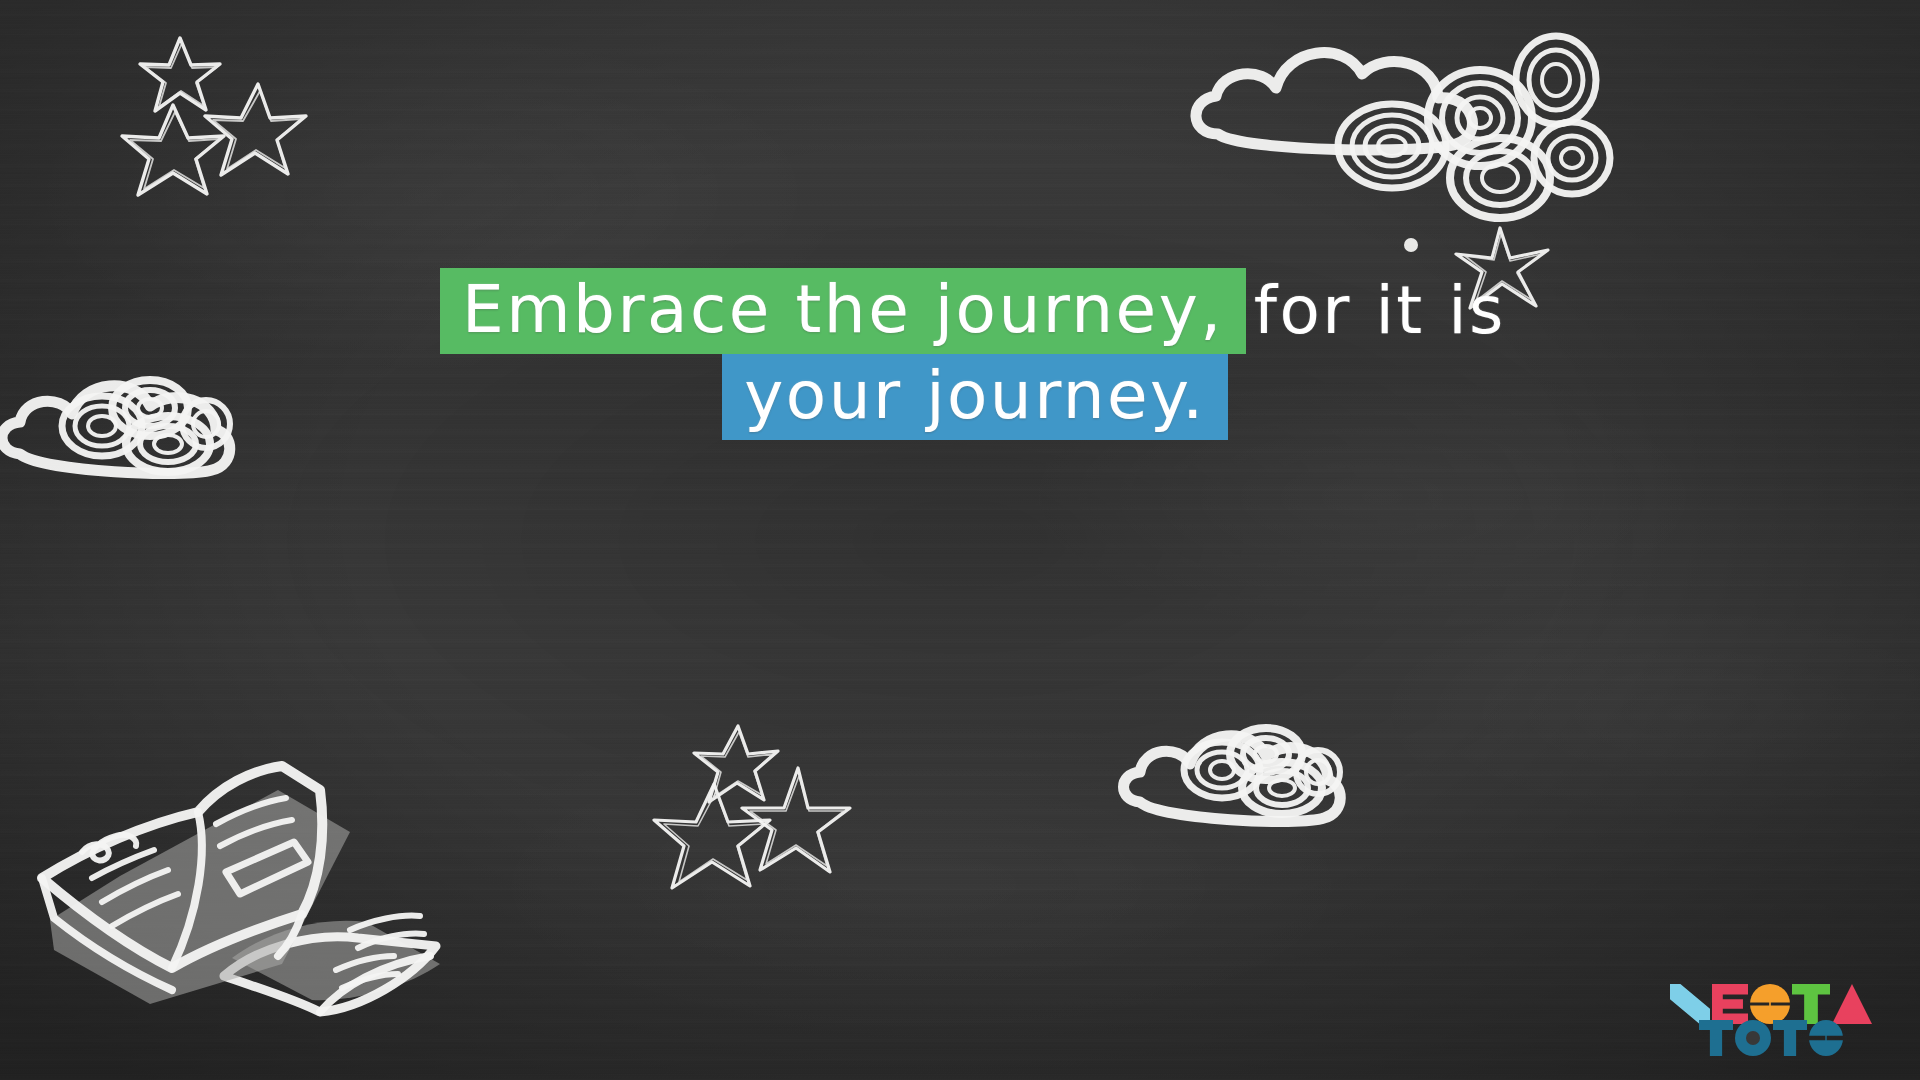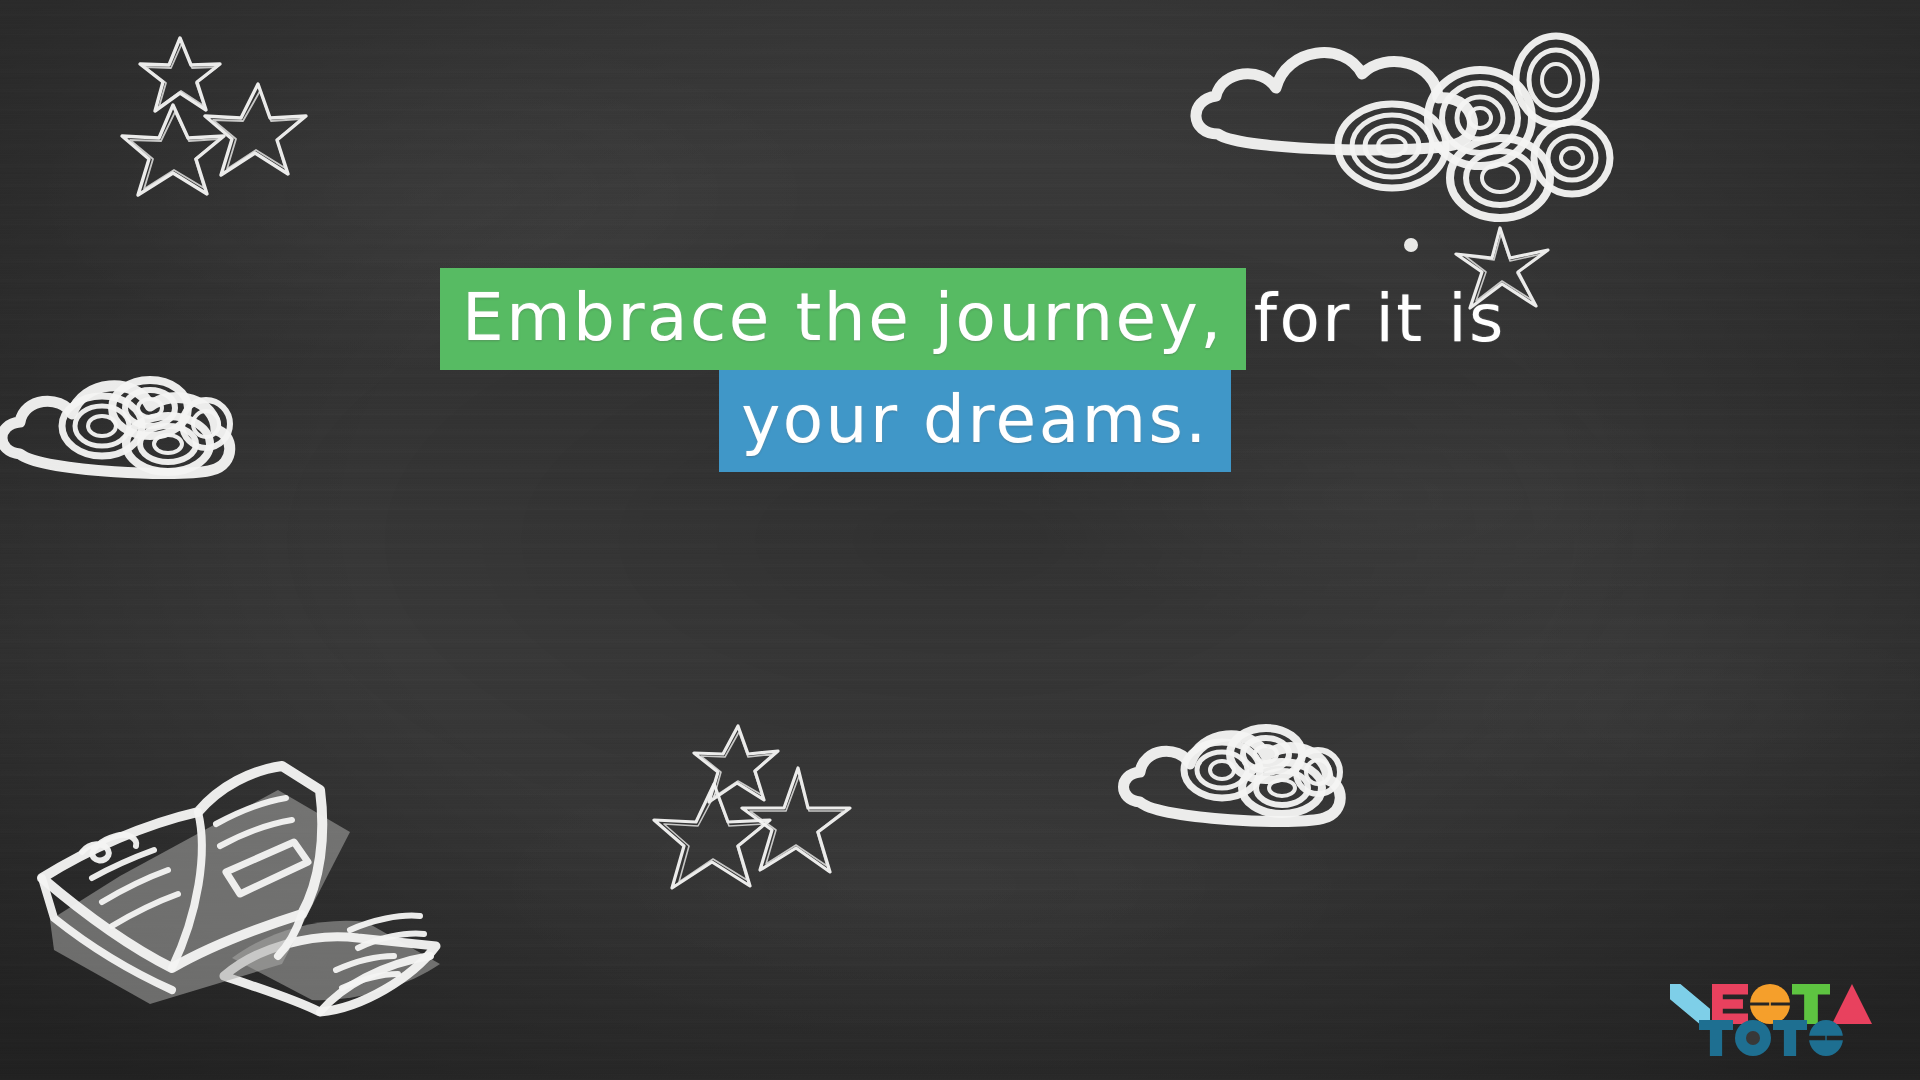--- a/index.html
+++ b/index.html
@@ -63,21 +63,21 @@
   .quote-wrap {
     position: absolute;
     left: 0;
     top: 268px;
     width: 1920px;
     text-align: center;
     z-index: 6;
   }
   .qline {
     display: block;
-    line-height: 76px;
+    line-height: 60px;
     white-space: nowrap;
     padding-left: 30px;
   }
   .qtext {
     font-family: "DejaVu Sans", sans-serif;
     font-size: 66px;
     font-weight: 400;
     color: #ffffff;
     letter-spacing: 2.5px;
     text-shadow: 0 0 2px rgba(255,255,255,.35), 0 1px 2px rgba(0,0,0,.25);
@@ -325,21 +325,21 @@
 
   <div class="quote-wrap">
 
     <div class="qline">
       <span class="qtext hl hl-green">Embrace the journey,</span><span class="qtext plain">for it is</span>
     </div>
 
 
 
     <div class="qline">
-      <span class="qtext hl hl-blue">your dreams.</span>
+      <span class="qtext hl hl-blue">your journey.</span>
     </div>
 
   </div>
 
   <div class="logo">
     <div class="logo-row1">
       <span class="gl gl-n"></span>
       <span class="gl gl-e"></span>
       <span class="gl gl-s"></span>
       <span class="gl gl-t"></span>

